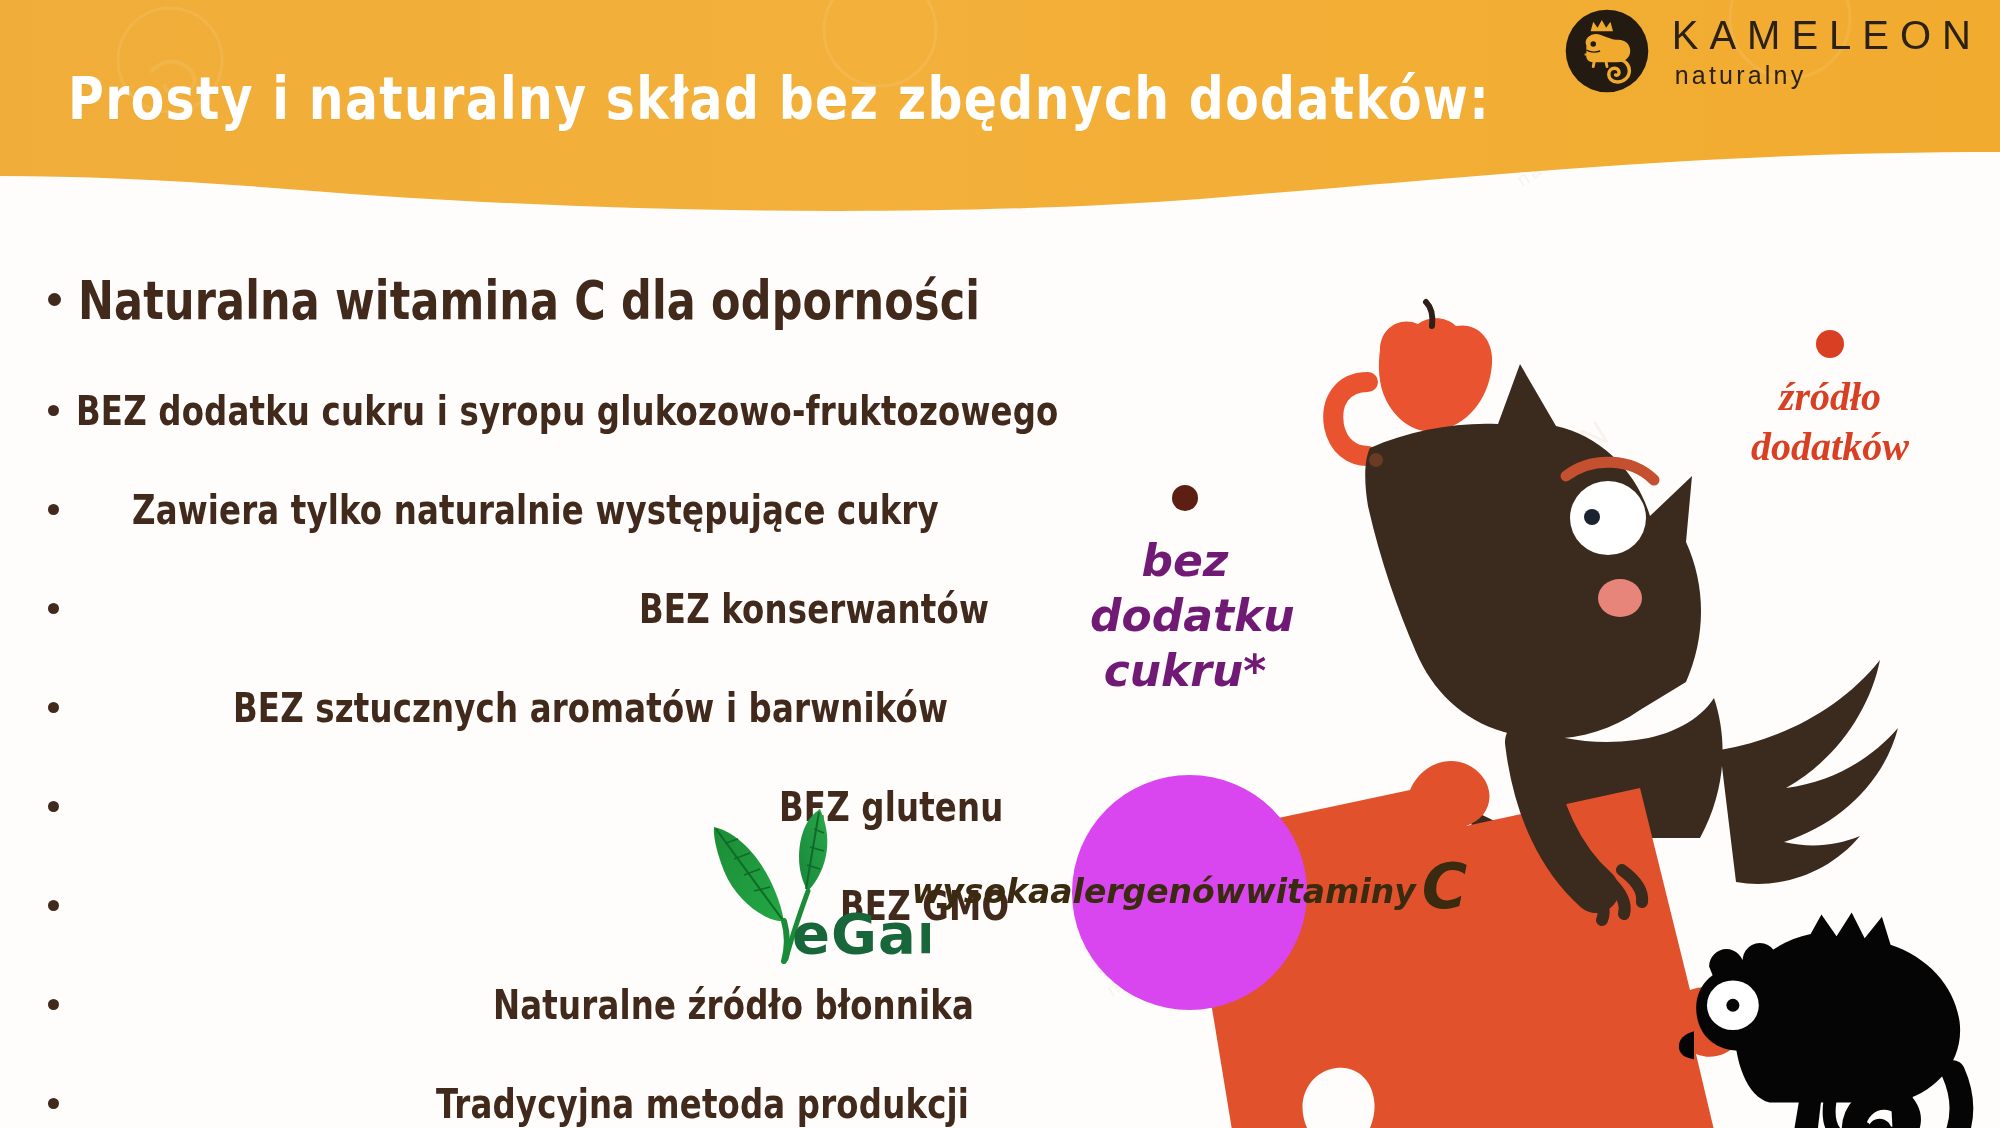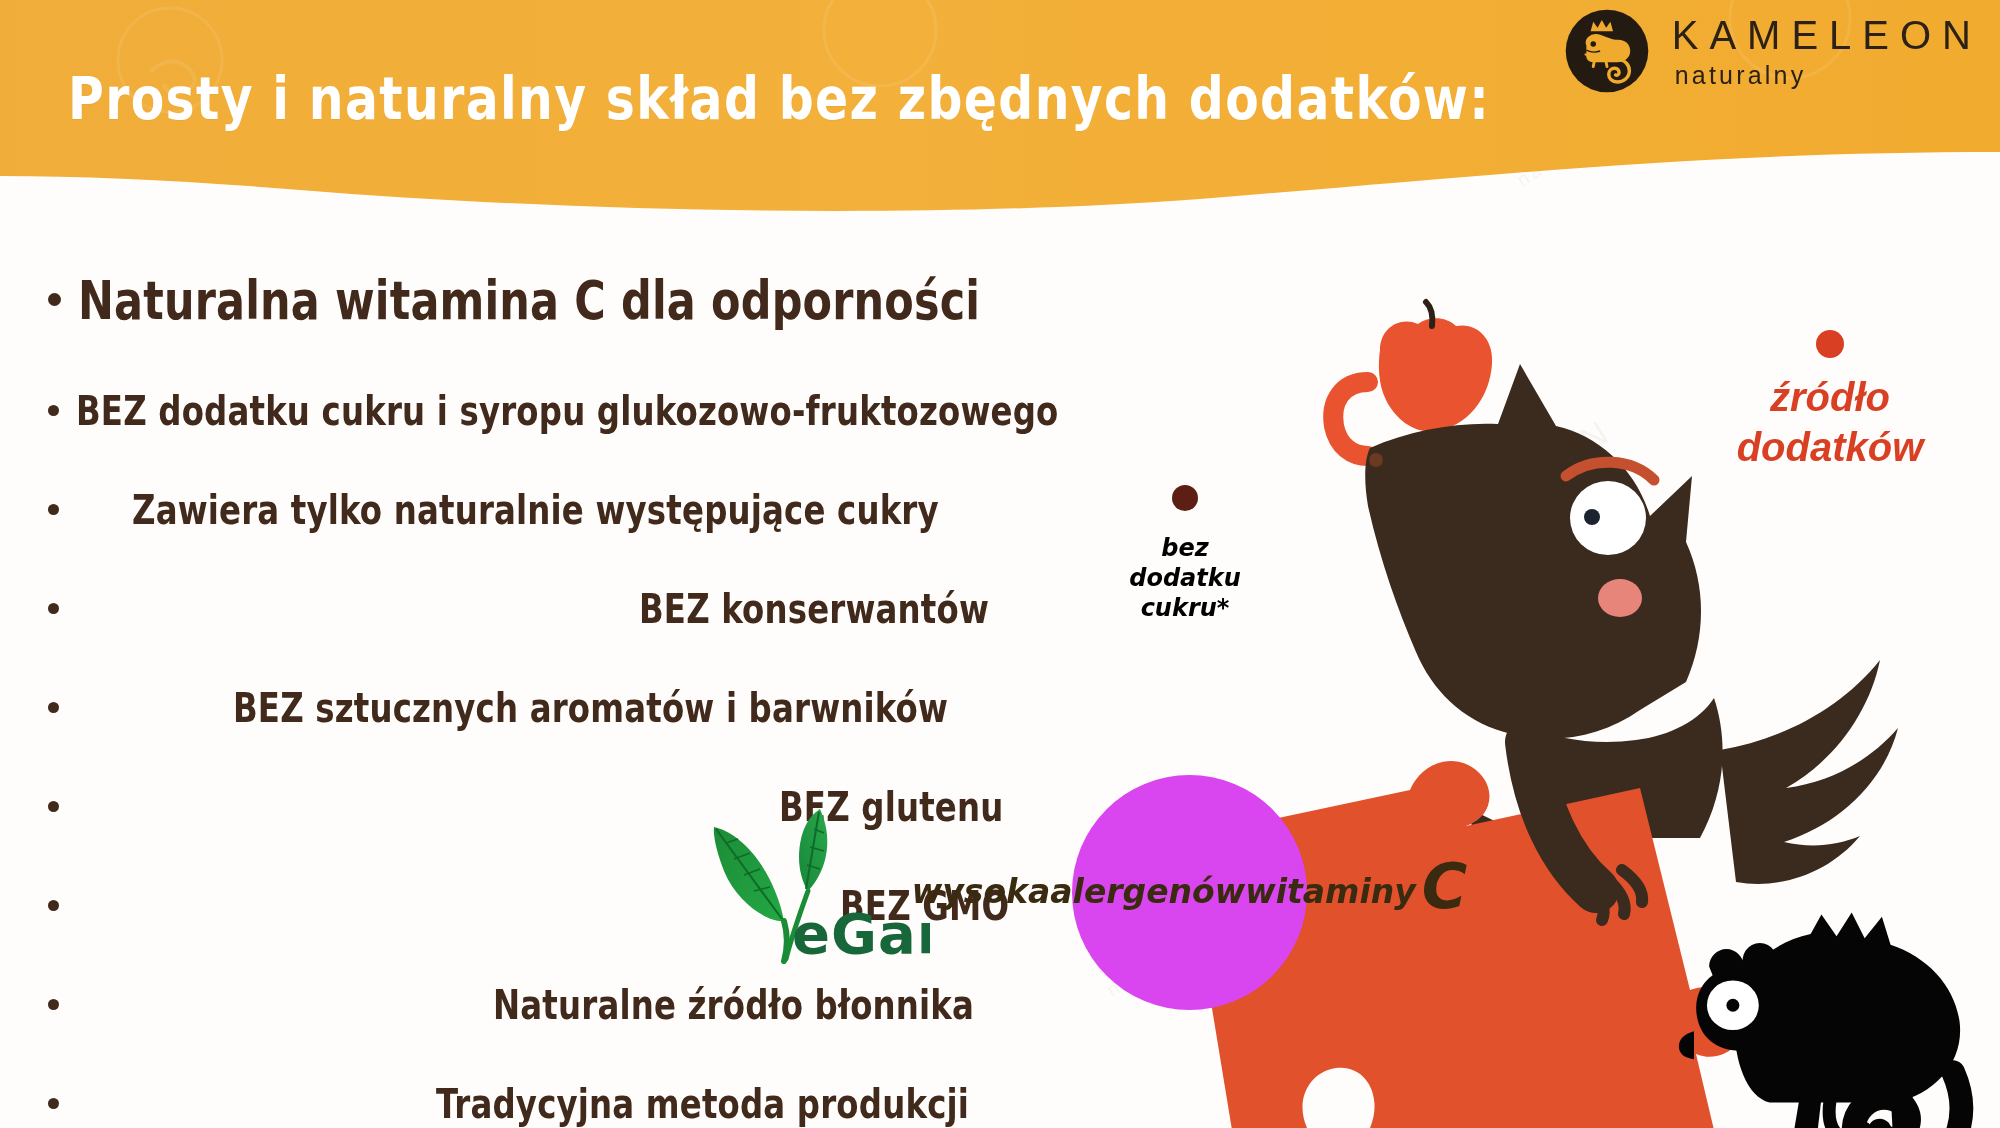--- a/index.html
+++ b/index.html
@@ -70,30 +70,30 @@
   .bi.norm{height:57px;justify-content:space-between;}
   .bi.norm .txt{font-size:40px;letter-spacing:.2px;}
 
   
   .vegan{position:absolute;left:700px;top:795px;width:230px;height:200px;z-index:5;}
 
   
   .badge-sugar{position:absolute;left:1090px;top:485px;z-index:5;text-align:center;width:190px;}
   .badge-sugar .pt{width:26px;height:26px;border-radius:50%;background:#5d1f13;margin:0 auto 22px;}
   .badge-sugar .ln{
-    color:#000000;font-style:italic;font-weight:bold;font-size:24px;line-height:1.25;
+    color:#701a75;font-style:italic;font-weight:bold;font-size:44px;line-height:1.25;
     font-family:"DejaVu Sans",sans-serif;
   }
 
   
   .badge-fiber{position:absolute;left:1710px;top:330px;z-index:5;text-align:center;width:240px;}
   .badge-fiber .pt{width:28px;height:28px;border-radius:50%;background:#d93f22;margin:0 auto 14px;}
   .badge-fiber .ln{
     color:#d93f22;font-style:italic;font-weight:bold;font-size:40px;line-height:1.25;
-    font-family:Liberation Sans, sans-serif;
+    font-family:Liberation Serif, serif;
     text-align:center;
   }
 
   
   .badge-c{
     position:absolute;left:1072px;top:775px;width:235px;height:235px;border-radius:50%;
     background:#d946ef;z-index:5;
     display:flex;flex-direction:row;align-items:center;justify-content:center;
   }
   .badge-c .ln{

